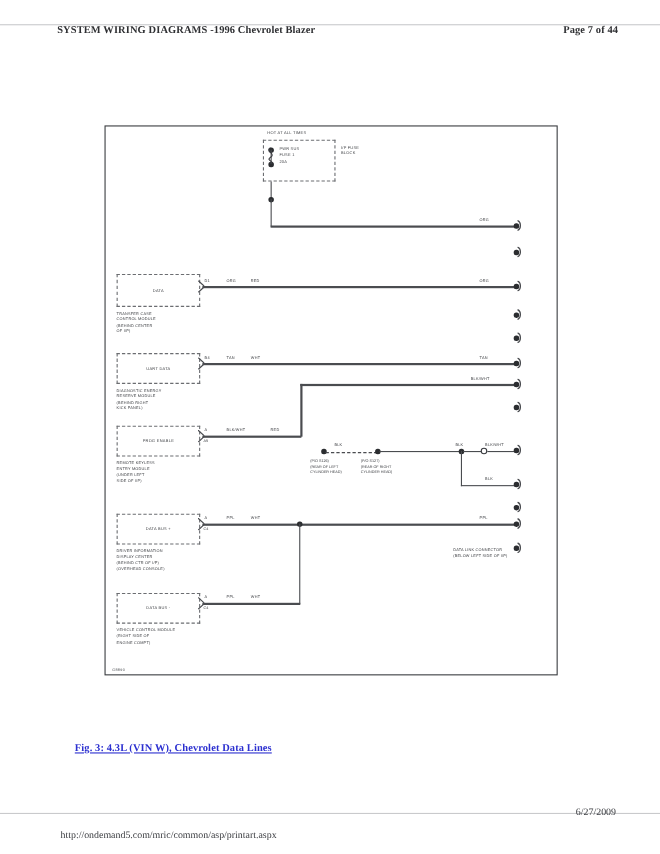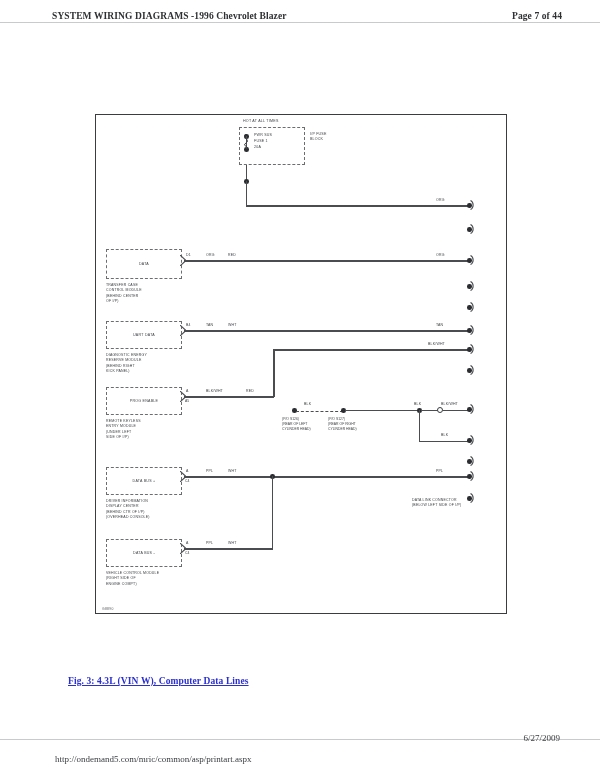--- a/index.html
+++ b/index.html
@@ -12,21 +12,21 @@
   }
   .page {
     position: relative;
     width: 600px; height: 776px;
     background: #ffffff;
   }
 
   
   .page-header {
     position: absolute;
-    top: 8px; left: 52px; right: 38px;
+    top: 20px; left: 52px; right: 38px;
     height: 16px;
     display: flex;
     align-items: center;
     justify-content: space-between;
     font-size: 9.5px;
     font-weight: bold;
     color: #2f3033;
     letter-spacing: .1px;
   }
   .page-header .h-title { white-space: nowrap; }
@@ -447,21 +447,21 @@
           </svg>
       </div>
 
       <div class="mod-caption" style="left:316px; top:383px;">DATA LINK CONNECTOR
 (BELOW LEFT SIDE OF I/P)</div>
 
       <div class="corner-tag">G8890</div>
     </div>
   </div>
 
-  <a class="fig-caption" href="#">Fig. 3: 4.3L (VIN W), Computer Data Lines</a>
+  <a class="fig-caption" href="#">Fig. 3: 4.3L (VIN W), Chevrolet Data Lines</a>
 
   <div class="footer-rule"></div>
   <div class="page-footer">
     <span class="f-url">http://ondemand5.com/mric/common/asp/printart.aspx</span>
     <span class="f-date">6/27/2009</span>
   </div>
 
 </div>
 
 </body></html>

